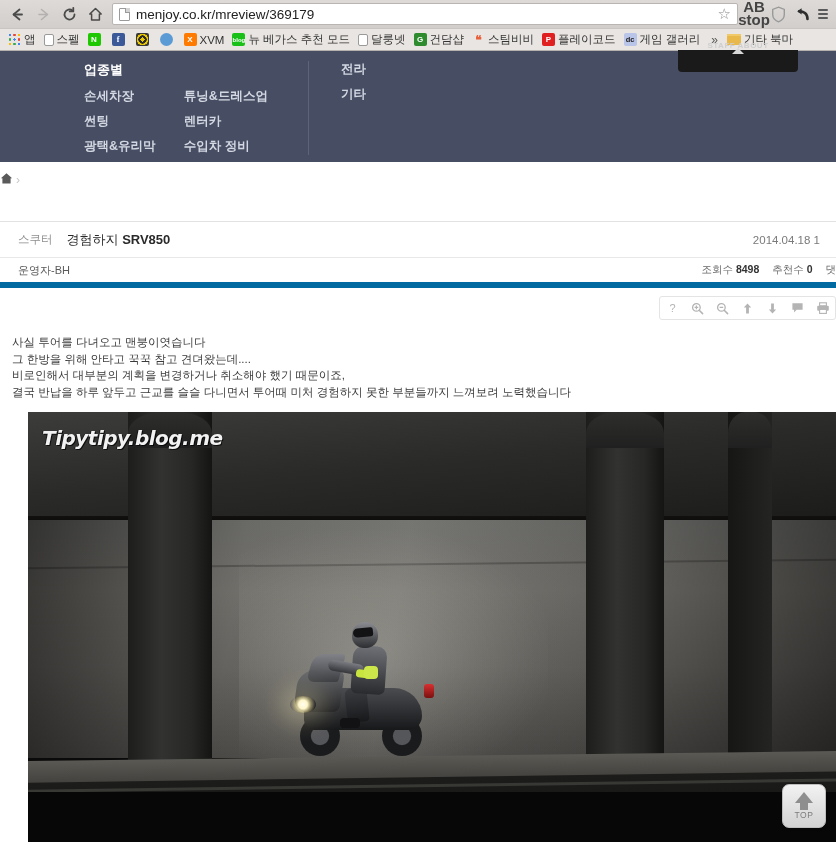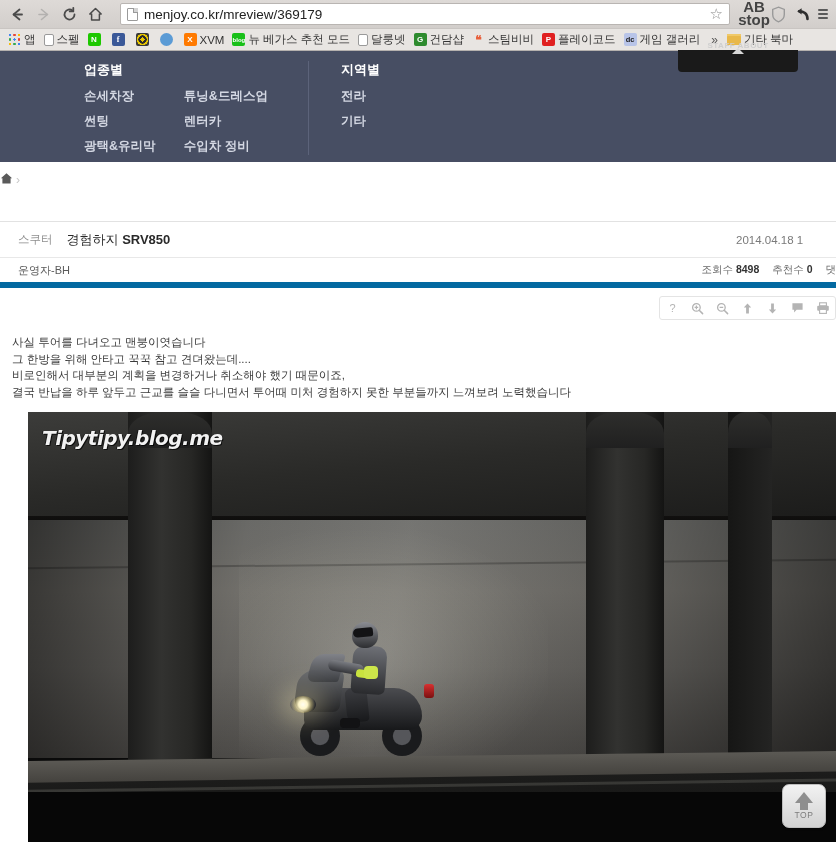--- a/index.html
+++ b/index.html
@@ -36,21 +36,21 @@
 
   .url-bar {
     flex:1 1 auto;
     height:22px;
     background:#ffffff;
     border:1px solid #b9b5b2;
     border-radius:2px;
     display:flex;
     align-items:center;
     padding:0 6px;
-    margin:0 12px;
+    margin:0 4px;
     min-width:0;
   }
   .page-icon {
     width:11px; height:13px;
     background:#ffffff;
     border:1px solid #9a9a9a;
     border-radius:1px;
     margin-right:6px;
     flex:0 0 auto;
     position:relative;
@@ -257,20 +257,21 @@
   }
   .post-title b { font-weight:bold; }
   .title-date {
     margin-left:auto;
     font-size:11.5px;
     color:#7a7a7a;
     white-space:nowrap;
     padding-right:16px;
     overflow:hidden;
     width:100px;
+    text-align:right;
   }
 
   .meta-row {
     height:30px;
     border-bottom:6px solid #0369a1;
     display:flex;
     align-items:center;
     padding-left:18px;
   }
   .author { font-size:11px; color:#5a5a5a; }
@@ -687,21 +688,20 @@
         </div>
         <div class="nav-col c2">
           <a class="nav-link">튜닝&amp;드레스업</a>
           <a class="nav-link">렌터카</a>
           <a class="nav-link">수입차 정비</a>
         </div>
       </div>
     </div>
 
     <div class="nav-group g2">
-      <div class="nav-head">지역별</div>
       <div class="nav-items">
         <div class="nav-col c3">
           <a class="nav-link">전라</a>
           <a class="nav-link">기타</a>
         </div>
       </div>
     </div>
   </div>
 </div>
 

